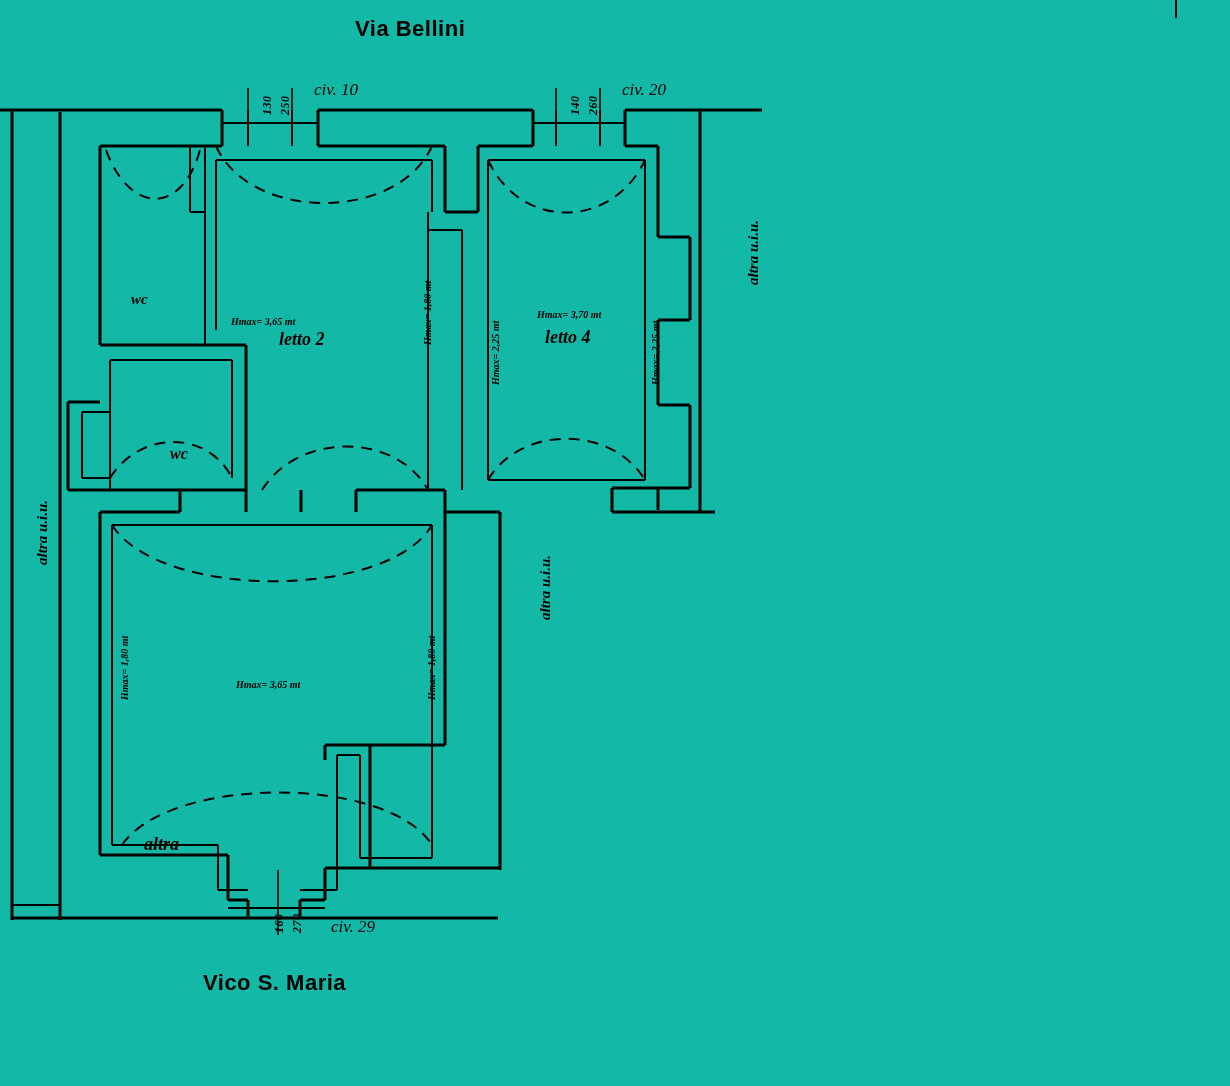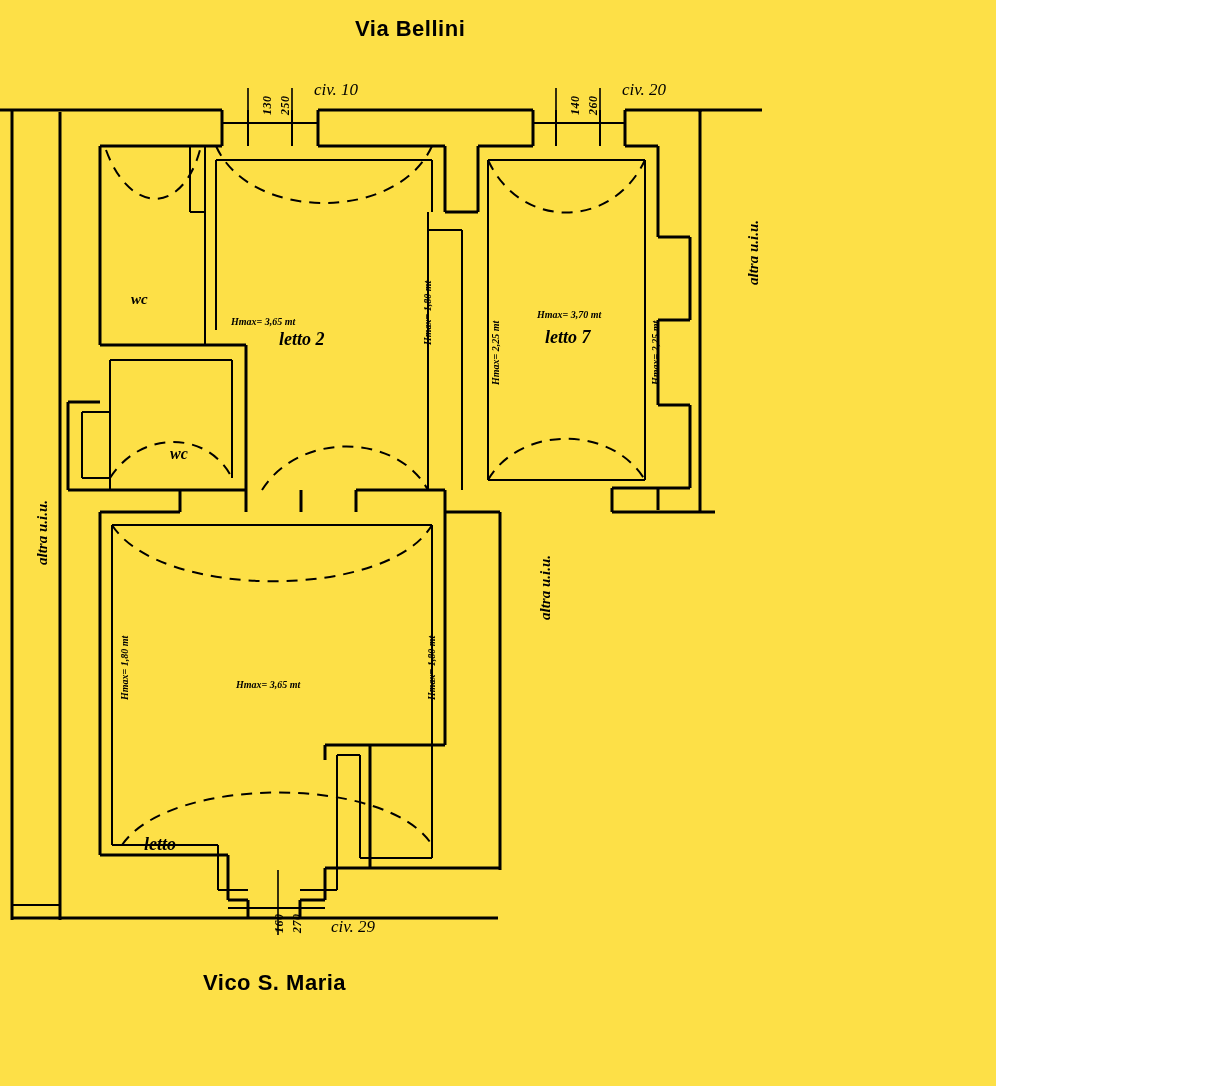--- a/index.html
+++ b/index.html
@@ -2,23 +2,23 @@
 <html><head>
 <meta charset="utf-8">
 <style>
   html, body {
     margin: 0;
     padding: 0;
     background: #ffffff;
   }
   #page {
     position: relative;
-    width: 996px;
+    width: 1230px;
     height: 1086px;
-    background: #fde047;
+    background: #14b8a6;
     font-family: "Liberation Sans", sans-serif;
     overflow: hidden;
     text-align: center;
   }
   .lbl {
     position: absolute;
     white-space: nowrap;
     color: #000;
   }
   .street-title {
@@ -249,22 +249,22 @@
 
   <div class="lbl dim rot90" style="left:568px; top:115px;">140</div>
   <div class="lbl dim rot90" style="left:586px; top:115px;">260</div>
 
   <div class="lbl dim rot90" style="left:272px; top:933px;">160</div>
   <div class="lbl dim rot90" style="left:290px; top:933px;">270</div>
 
   <div class="lbl room-name" style="left:131px; top:245px; font-size:15px;">wc</div>
   <div class="lbl room-name" style="left:170px; top:399px; font-size:16px;">wc</div>
   <div class="lbl room-name" style="left:279px; top:283px;">letto 2</div>
-  <div class="lbl room-name" style="left:545px; top:281px;">letto 7</div>
-  <div class="lbl room-name" style="left:144px; top:788px;">letto</div>
+  <div class="lbl room-name" style="left:545px; top:281px;">letto 4</div>
+  <div class="lbl room-name" style="left:144px; top:788px;">altra</div>
 
   <div class="lbl hmax" style="left:231px; top:316px;">Hmax= 3,65 mt</div>
   <div class="lbl hmax" style="left:537px; top:309px;">Hmax= 3,70 mt</div>
   <div class="lbl hmax" style="left:236px; top:679px;">Hmax= 3,65 mt</div>
 
   <div class="lbl hmax rot90" style="left:422px; top:345px;">Hmax= 1,80 mt</div>
   <div class="lbl hmax rot90" style="left:490px; top:385px;">Hmax= 2,25 mt</div>
   <div class="lbl hmax rot90" style="left:650px; top:385px;">Hmax= 2,25 mt</div>
   <div class="lbl hmax rot90" style="left:119px; top:700px;">Hmax= 1,80 mt</div>
   <div class="lbl hmax rot90" style="left:426px; top:700px;">Hmax= 1,80 mt</div>

